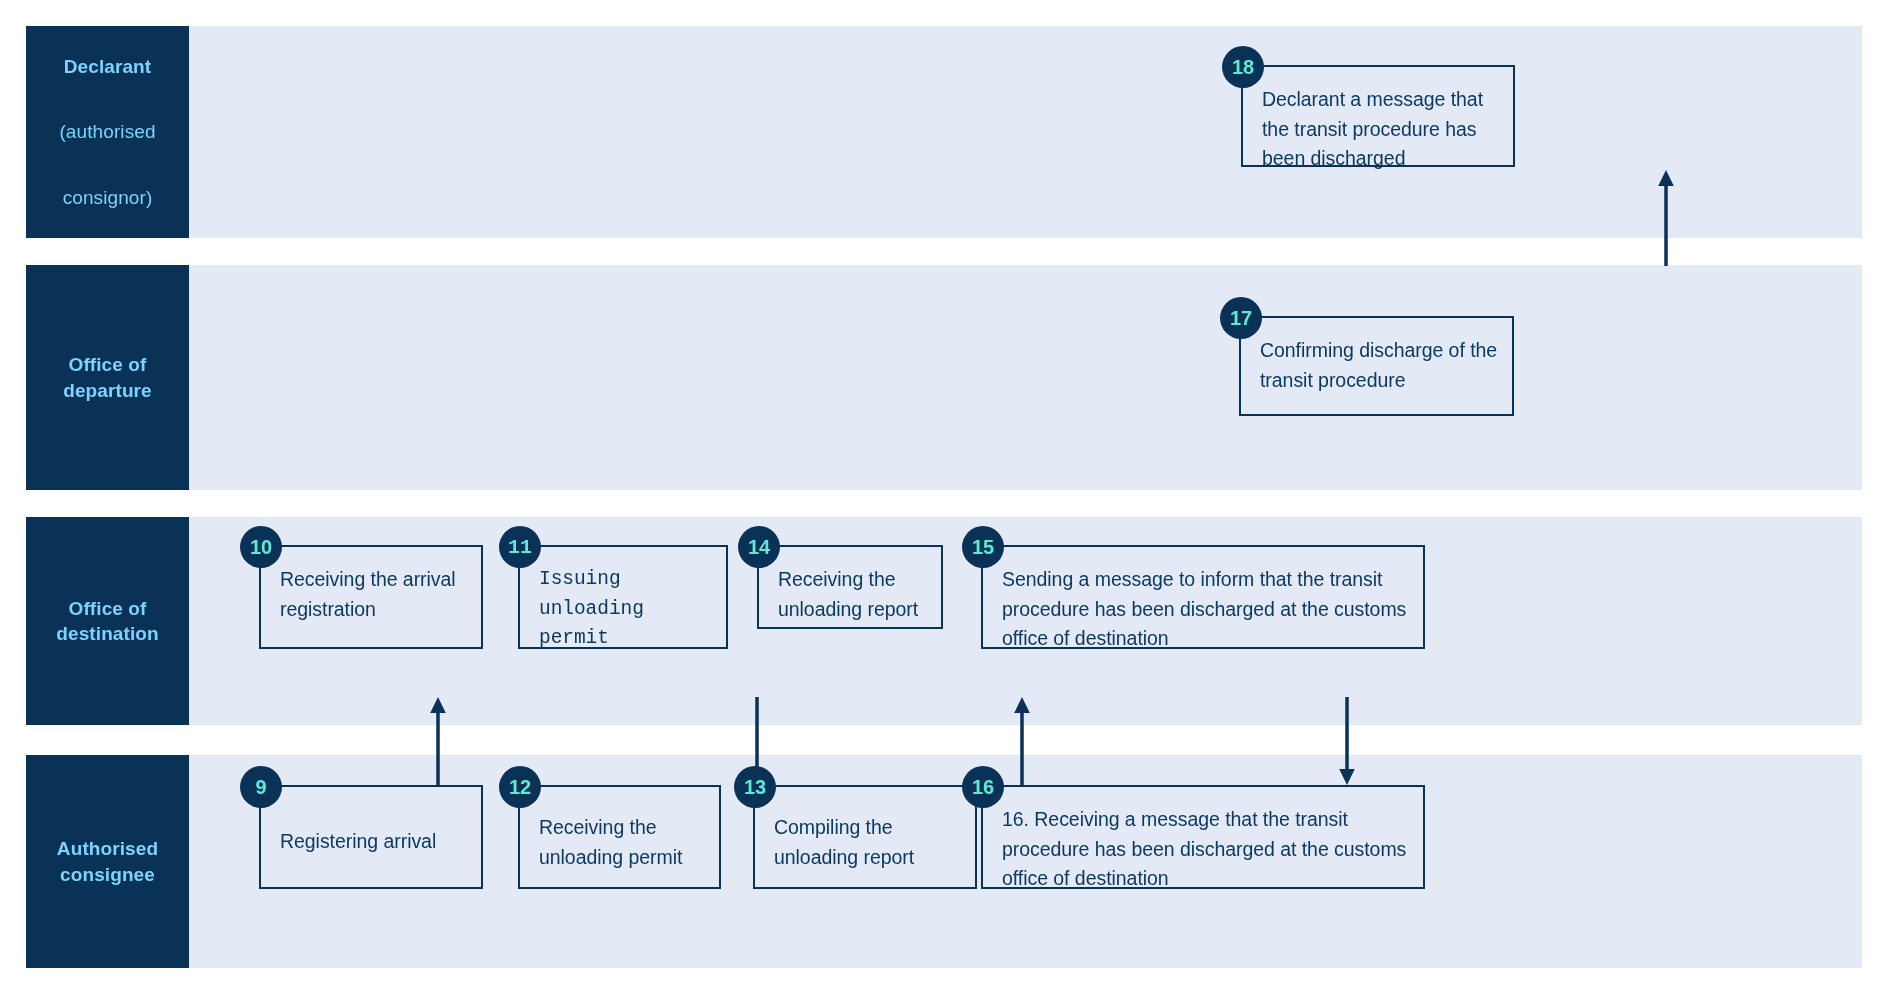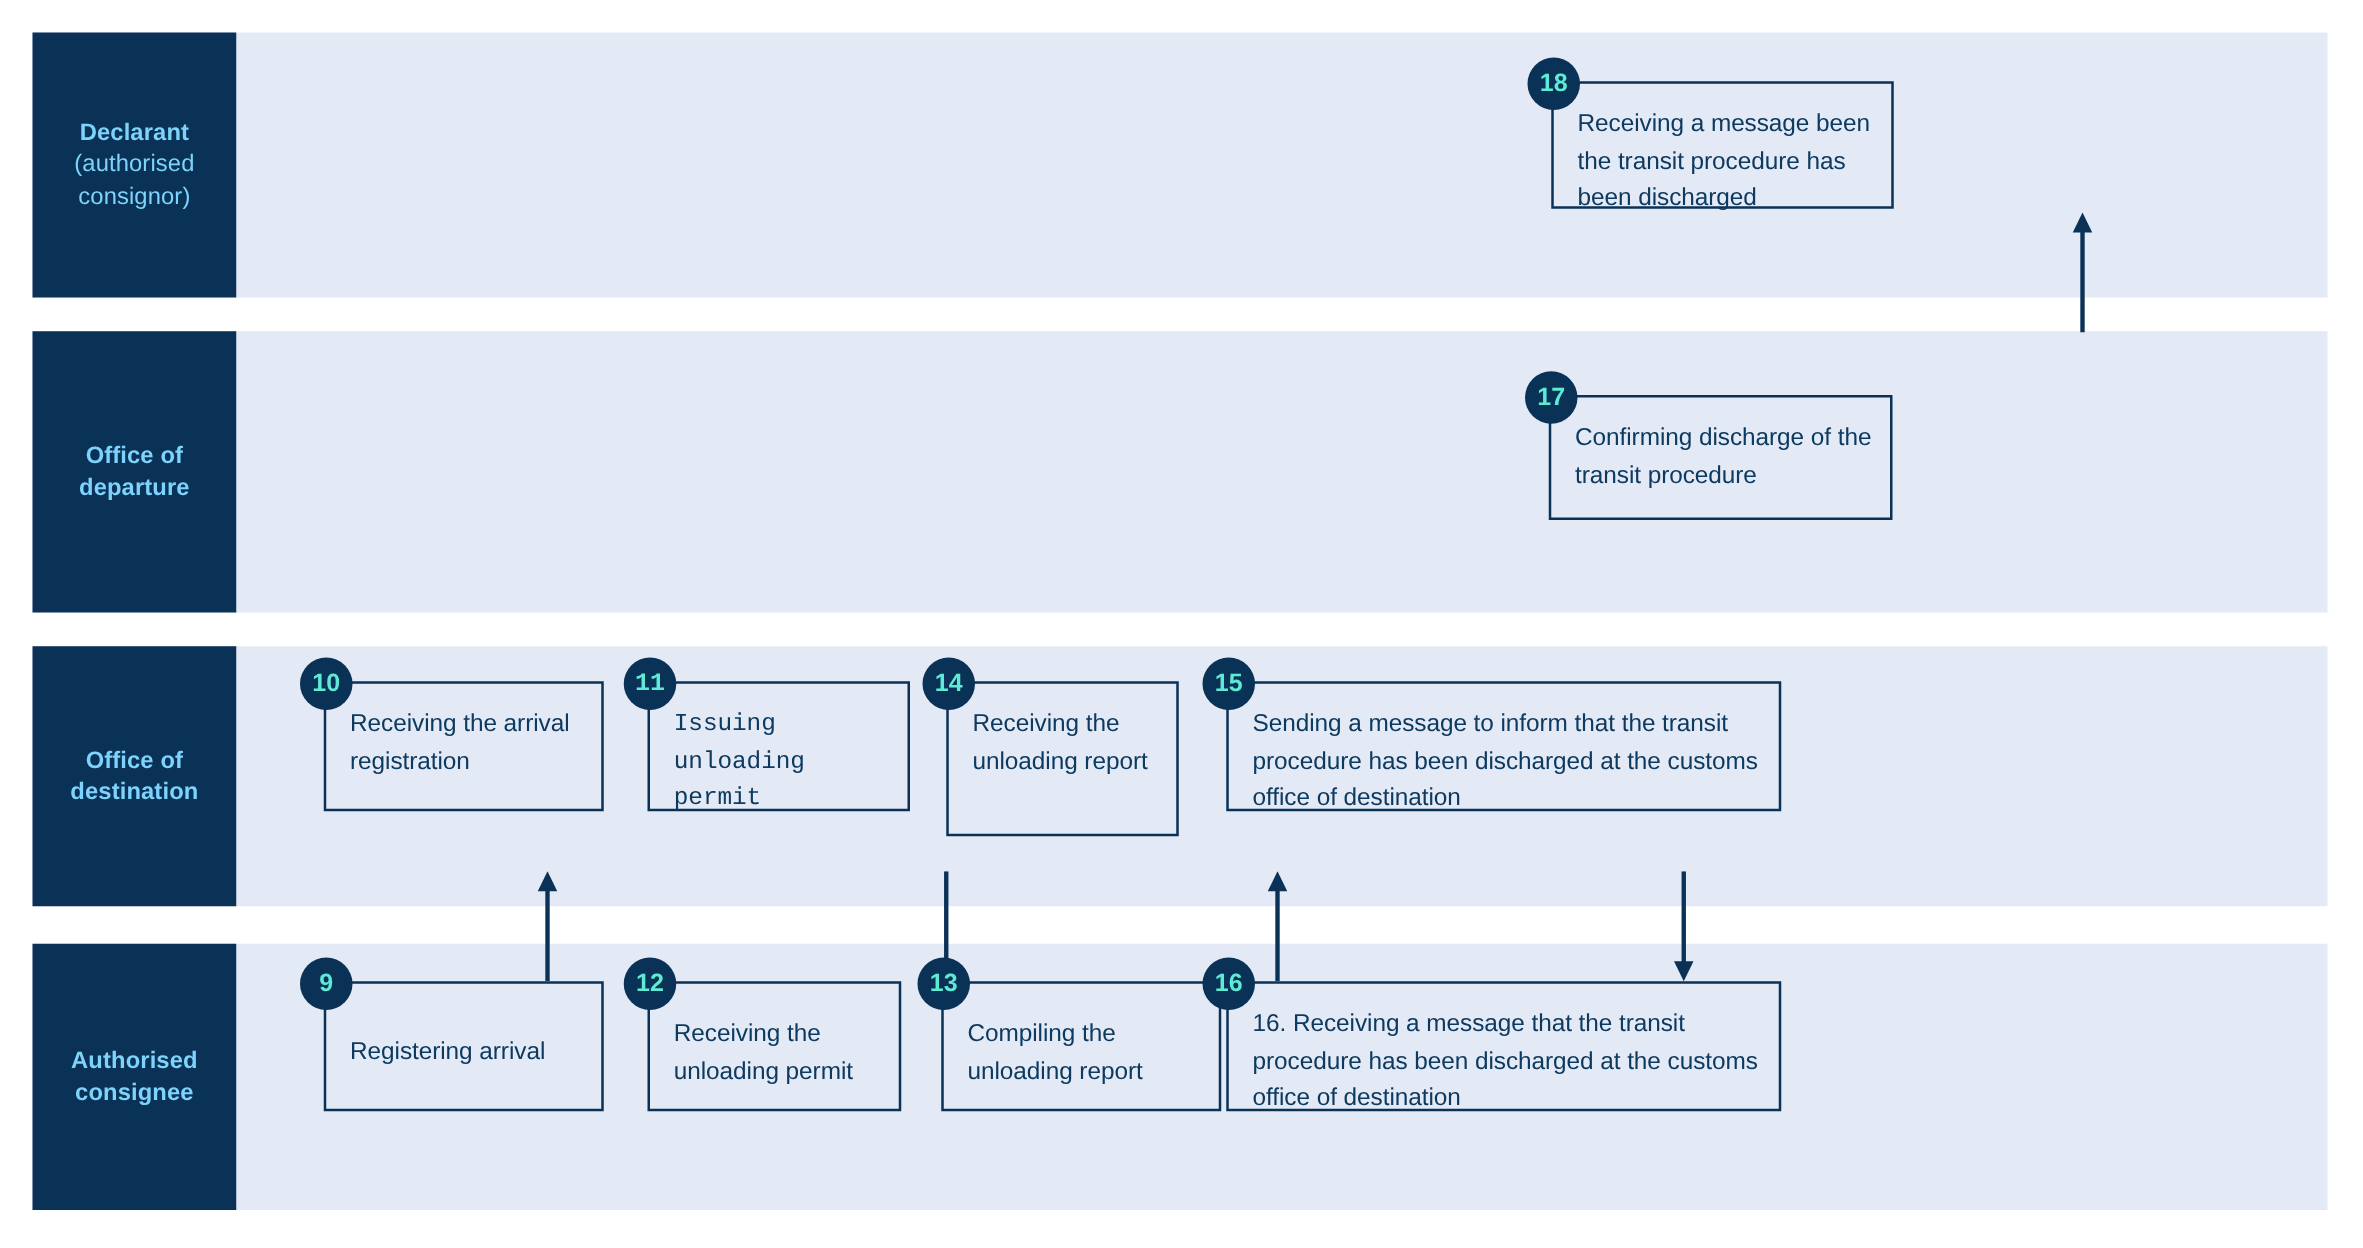--- a/index.html
+++ b/index.html
@@ -39,20 +39,21 @@
     padding: 4px 8px;
   }
   .lane-header-text {
     font-size: 19px;
     line-height: 1.32;
     font-weight: bold;
     letter-spacing: 0.1px;
   }
   .lane-header-text .sub {
     font-weight: normal;
+    margin-top: 40px;
   }
   .lane-body {
     position: absolute;
     left: 163px;
     top: 0;
     right: 0;
     bottom: 0;
   }
 
   
@@ -106,21 +107,21 @@
       <div class="lane-header-text">
         <div>Declarant</div>
         <div class="sub">(authorised</div>
         <div class="sub">consignor)</div>
       </div>
     </div>
     <div class="lane-body">
 
       <div class="node" style="left:1052px; top:39px; width:274px; height:102px;">
         <div class="badge">18</div>
-        <div class="node-text">Receiving a message been the transit procedure has been discharged</div>
+        <div class="node-text">Declarant a message that the transit procedure has been discharged</div>
       </div>
     </div>
   </div>
 
   <div class="lane" style="top:265px; height:225px;">
     <div class="lane-header">
       <div class="lane-header-text">
         <div>Office of</div>
         <div>departure</div>
       </div>
@@ -142,21 +143,21 @@
     </div>
     <div class="lane-body">
       <div class="node" style="left:70px; top:28px; width:224px; height:104px;padding-left:47px;">
         <div class="badge">10</div>
         <div class="node-text">Receiving the arrival registration</div>
       </div>
       <div class="node" style="left:329px; top:28px; width:210px; height:104px;font-family:Liberation Mono, monospace;">
         <div class="badge">11</div>
         <div class="node-text">Issuing unloading permit</div>
       </div>
-      <div class="node" style="left:568px; top:28px; width:186px; height:124px;">
+      <div class="node" style="left:568px; top:28px; width:186px; height:84px;">
         <div class="badge">14</div>
         <div class="node-text">Receiving the unloading report</div>
       </div>
       <div class="node" style="left:792px; top:28px; width:444px; height:104px;">
         <div class="badge">15</div>
         <div class="node-text">Sending a message to inform that the transit procedure has been discharged at the customs office of destination</div>
       </div>
     </div>
   </div>
 

